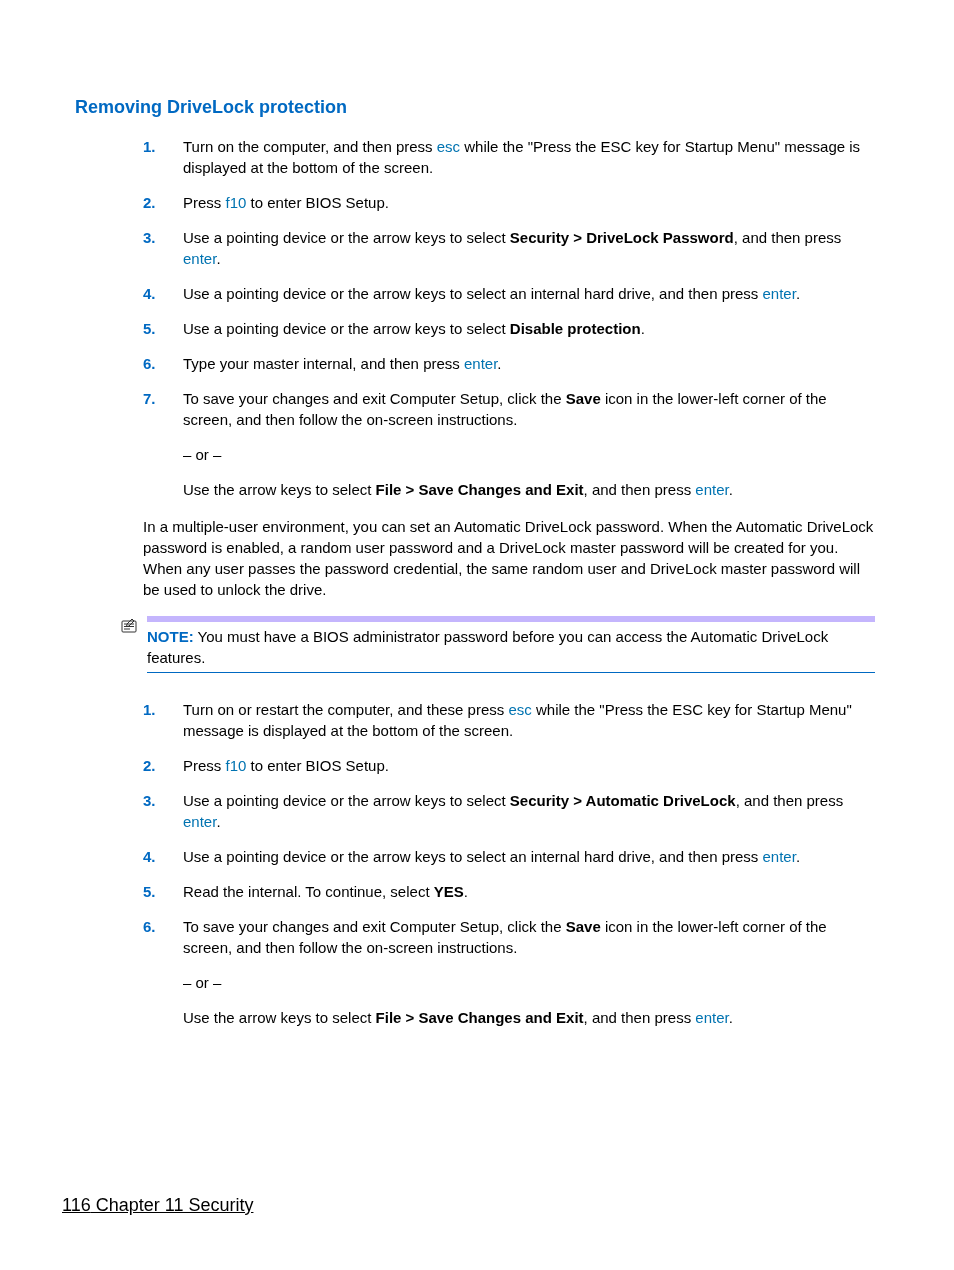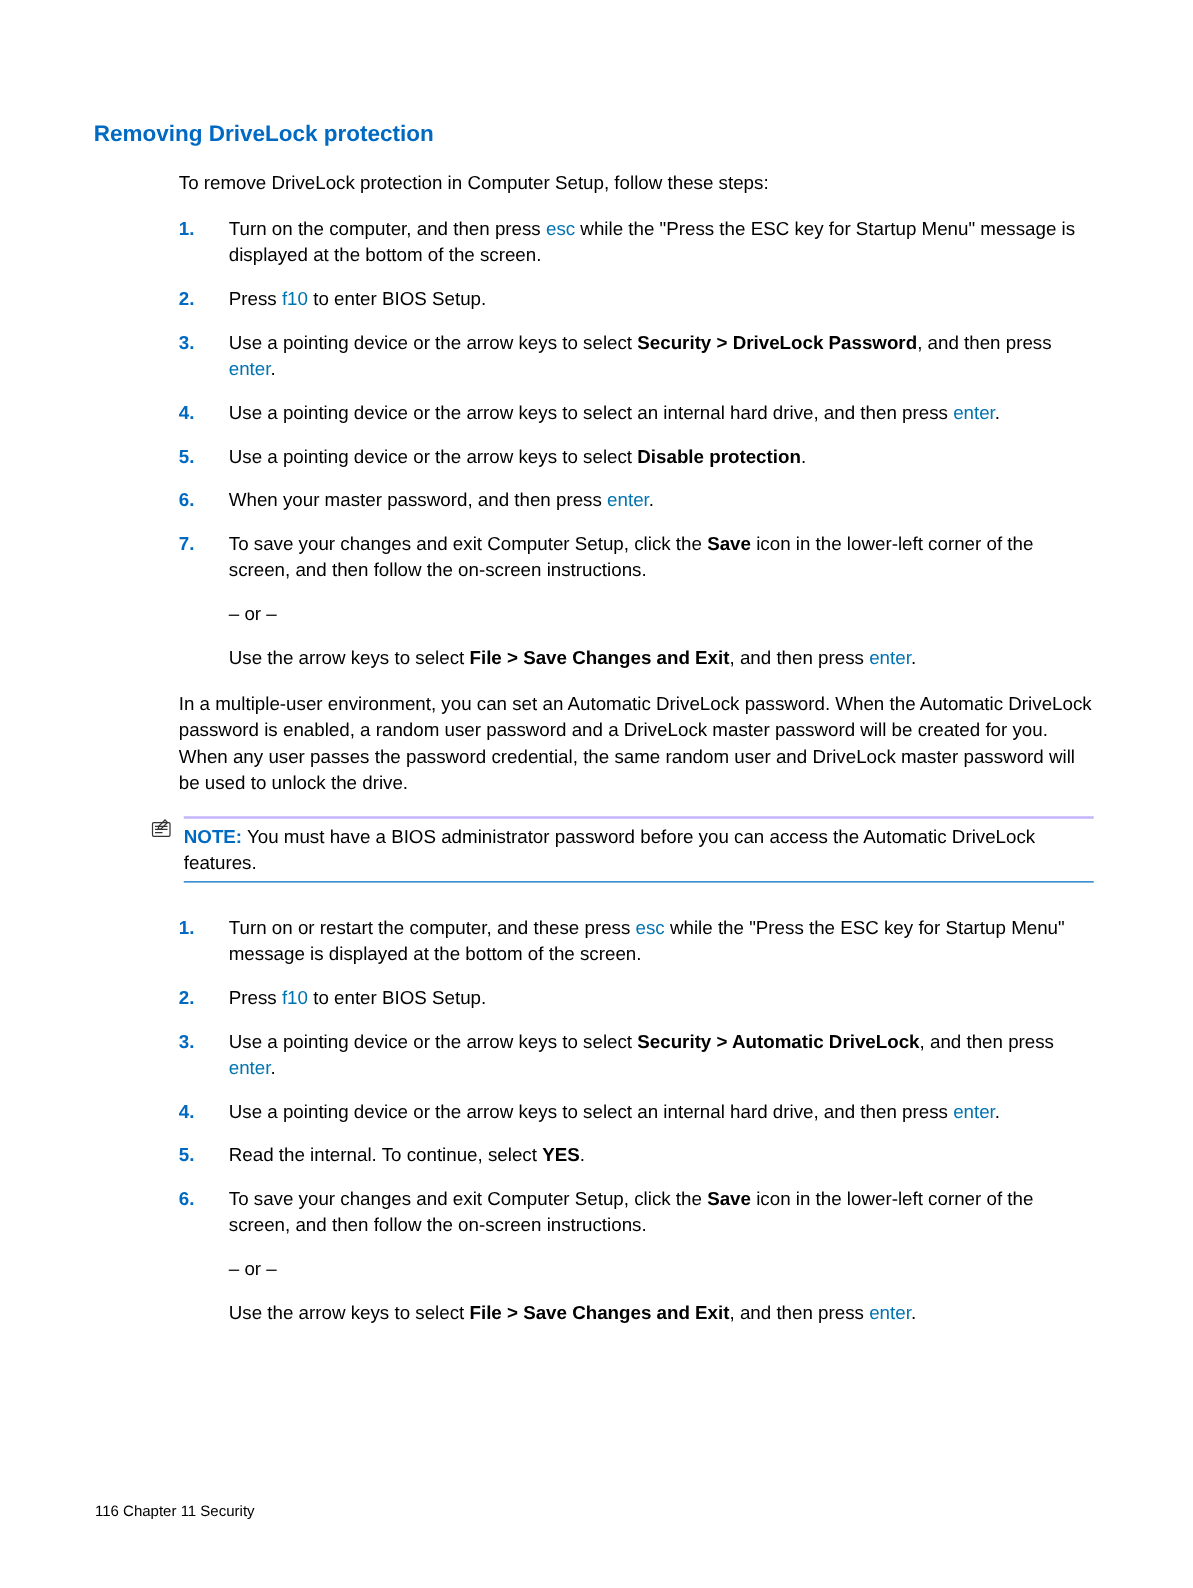--- a/index.html
+++ b/index.html
@@ -71,44 +71,44 @@
     margin: 10px 0 26px 46px;
     align-items: flex-start;
   }
   .note-icon {
     width: 20px;
     flex-shrink: 0;
     margin-right: 6px;
     margin-top: 2px;
   }
   .note-box {
-    border-top: 2px solid #c4b5fd;
+    border-top: 6px solid #c4b5fd;
     border-bottom: 1px solid #0069c2;
     padding: 4px 0;
     flex: 1;
   }
   .note-label {
     color: #0069c2;
     font-weight: bold;
   }
   .footer {
     position: absolute;
     bottom: 52px;
-    left: 76px;
-    font-size: 12px;
+    left: 62px;
+    font-size: 18px;
+    text-decoration: underline;
   }
 </style>
 </head>
 <body>
 
 <div class="page">
 
   <div class="h3">Removing DriveLock protection</div>
   <div class="body-block">
-    <p class="para">To remove DriveLock protection in Computer Setup, follow these steps:</p>
 
     <ol class="steps">
       <li>
         <span class="num">1.</span>
         <div class="step-body">
           <p><span>Turn on the computer, and then press </span><span class="key">esc</span><span> while the "Press the ESC key for Startup Menu" message is displayed at the bottom of the screen.</span></p>
         </div>
       </li>
       <li>
         <span class="num">2.</span>
@@ -130,21 +130,21 @@
       </li>
       <li>
         <span class="num">5.</span>
         <div class="step-body">
           <p><span>Use a pointing device or the arrow keys to select </span><span class="bold">Disable protection</span><span>.</span></p>
         </div>
       </li>
       <li>
         <span class="num">6.</span>
         <div class="step-body">
-          <p><span>When your master password, and then press </span><span class="key">enter</span><span>.</span></p>
+          <p><span>Type your master internal, and then press </span><span class="key">enter</span><span>.</span></p>
         </div>
       </li>
       <li>
         <span class="num">7.</span>
         <div class="step-body">
           <p><span>To save your changes and exit Computer Setup, click the </span><span class="bold">Save</span><span> icon in the lower-left corner of the screen, and then follow the on-screen instructions.</span></p>
           <p>– or –</p>
           <p><span>Use the arrow keys to select </span><span class="bold">File &gt; Save Changes and Exit</span><span>, and then press </span><span class="key">enter</span><span>.</span></p>
         </div>
       </li>

